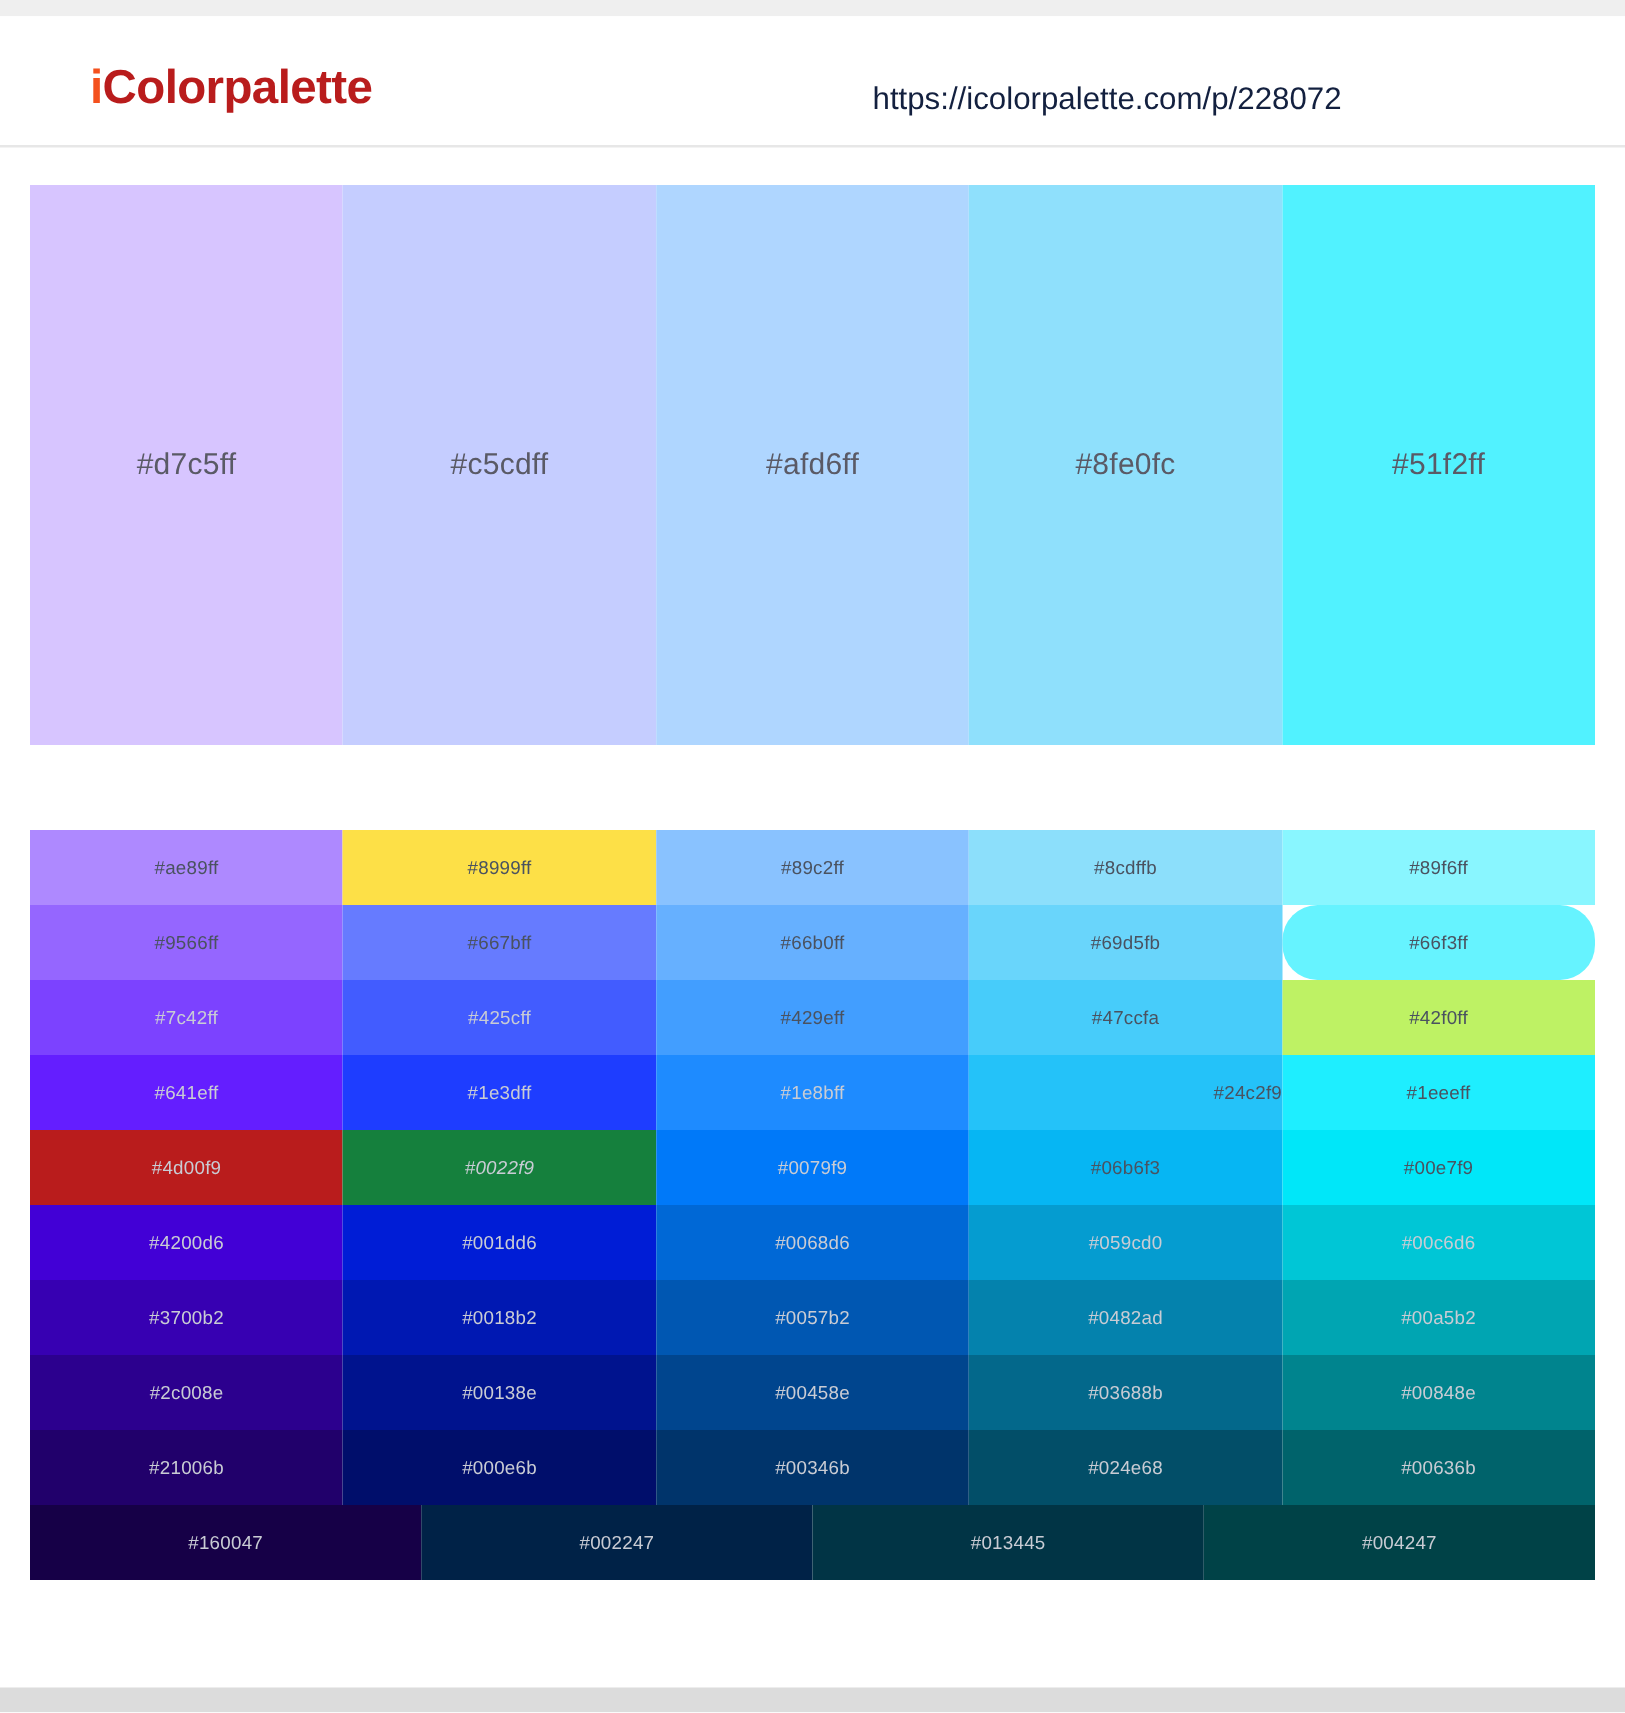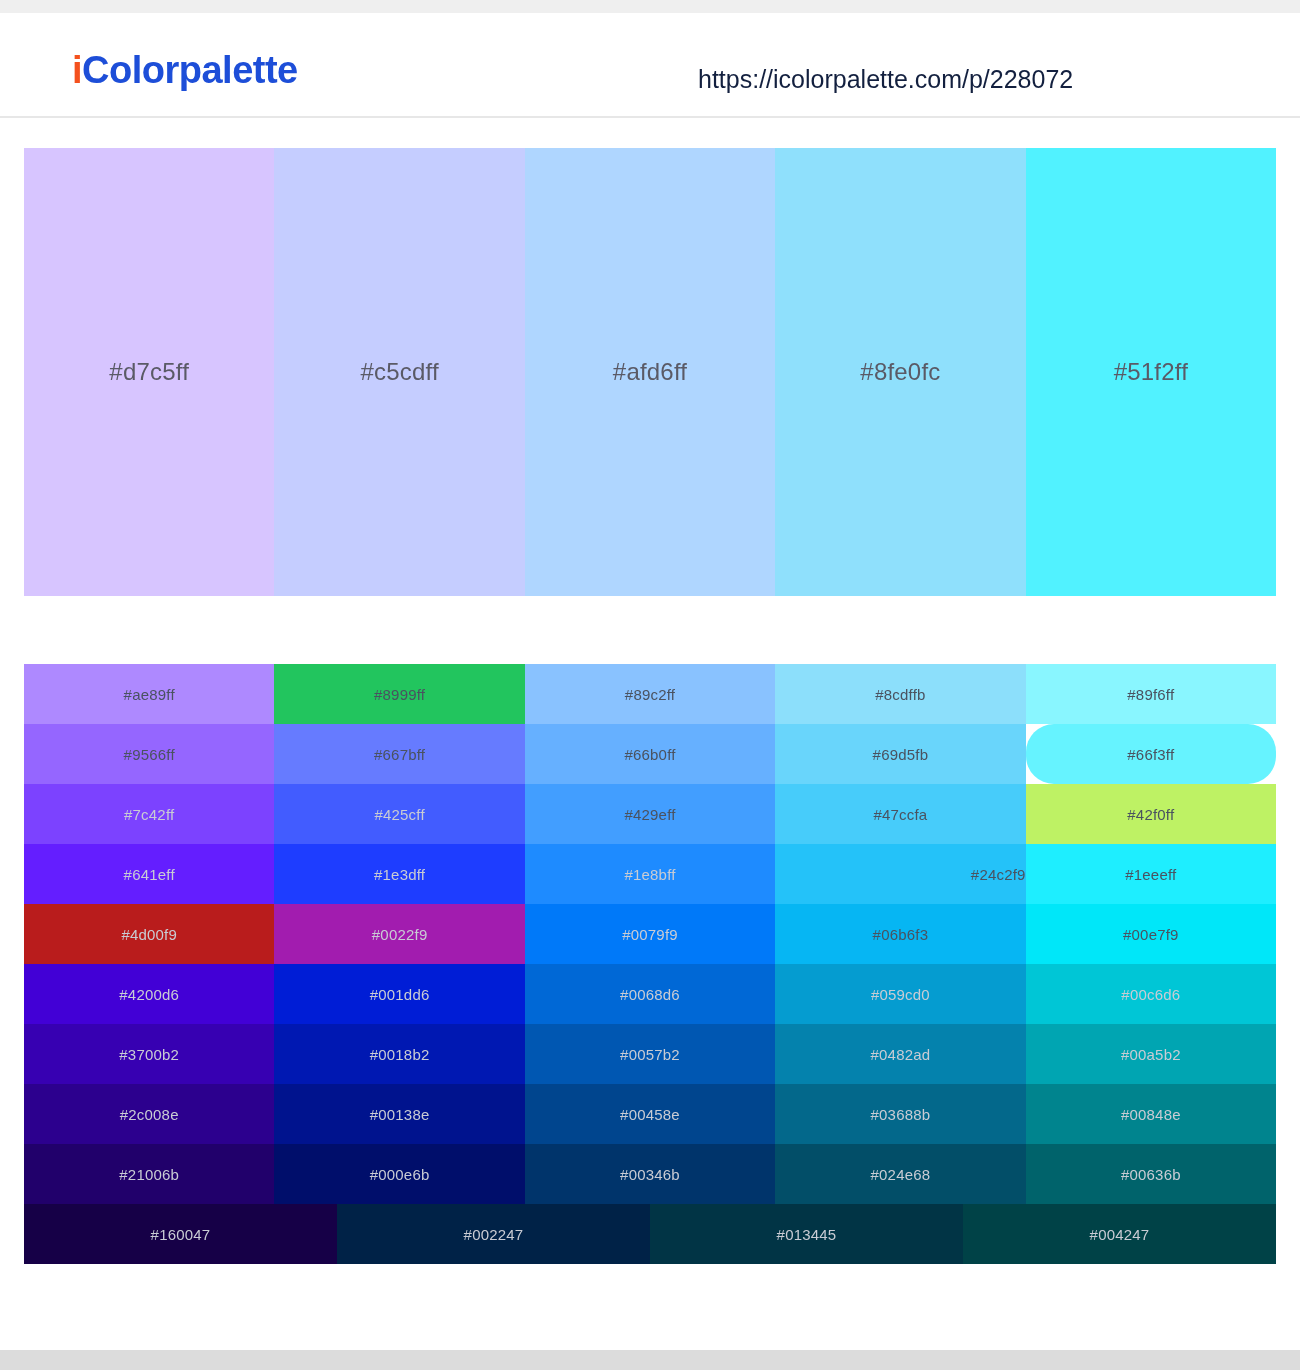--- a/index.html
+++ b/index.html
@@ -43,21 +43,21 @@
     position: absolute;
     left: 72px;
     top: 38px;
     font-size: 38px;
     font-weight: bold;
     letter-spacing: -0.5px;
     line-height: 1;
     white-space: nowrap;
   }
   .logo-i { color: #f4511e; }
-  .logo-rest { color: #1d4ed8; }
+  .logo-rest { color: #b91c1c; }
 
   .site-url {
     position: absolute;
     left: 698px;
     top: 50px;
     font-size: 25px;
     color: #13203f;
     line-height: 1.3;
     white-space: nowrap;
   }
@@ -163,21 +163,21 @@
       <div class="main-swatch" style="background: rgb(81, 242, 255);">
         <span class="main-swatch-label">#51f2ff</span>
       </div>
     </div>
 
   <div class="shade-grid" id="shade-grid">
       <div class="shade-row">
         <div class="shade-cell" style="background: rgb(174, 137, 255);">
           <span class="shade-label on-light">#ae89ff</span>
         </div>
-        <div class="shade-cell" style="background: #22c55e;">
+        <div class="shade-cell" style="background: #fde047;">
           <span class="shade-label on-light">#8999ff</span>
         </div>
         <div class="shade-cell" style="background: rgb(137, 194, 255);">
           <span class="shade-label on-light">#89c2ff</span>
         </div>
         <div class="shade-cell" style="background: rgb(140, 223, 251);">
           <span class="shade-label on-light">#8cdffb</span>
         </div>
         <div class="shade-cell" style="background: rgb(137, 246, 255);">
           <span class="shade-label on-light">#89f6ff</span>
@@ -231,21 +231,21 @@
           <span class="shade-label on-light">#24c2f9</span>
         </div>
         <div class="shade-cell" style="background: rgb(30, 238, 255);">
           <span class="shade-label on-light">#1eeeff</span>
         </div>
       </div>
       <div class="shade-row">
         <div class="shade-cell" style="background: #b91c1c;">
           <span class="shade-label on-dark">#4d00f9</span>
         </div>
-        <div class="shade-cell" style="background: #a21caf;">
+        <div class="shade-cell" style="background: #15803d; font-style: italic;">
           <span class="shade-label on-dark">#0022f9</span>
         </div>
         <div class="shade-cell" style="background: rgb(0, 121, 249);">
           <span class="shade-label on-dark">#0079f9</span>
         </div>
         <div class="shade-cell" style="background: rgb(6, 182, 243);">
           <span class="shade-label on-light">#06b6f3</span>
         </div>
         <div class="shade-cell" style="background: rgb(0, 231, 249);">
           <span class="shade-label on-light">#00e7f9</span>

